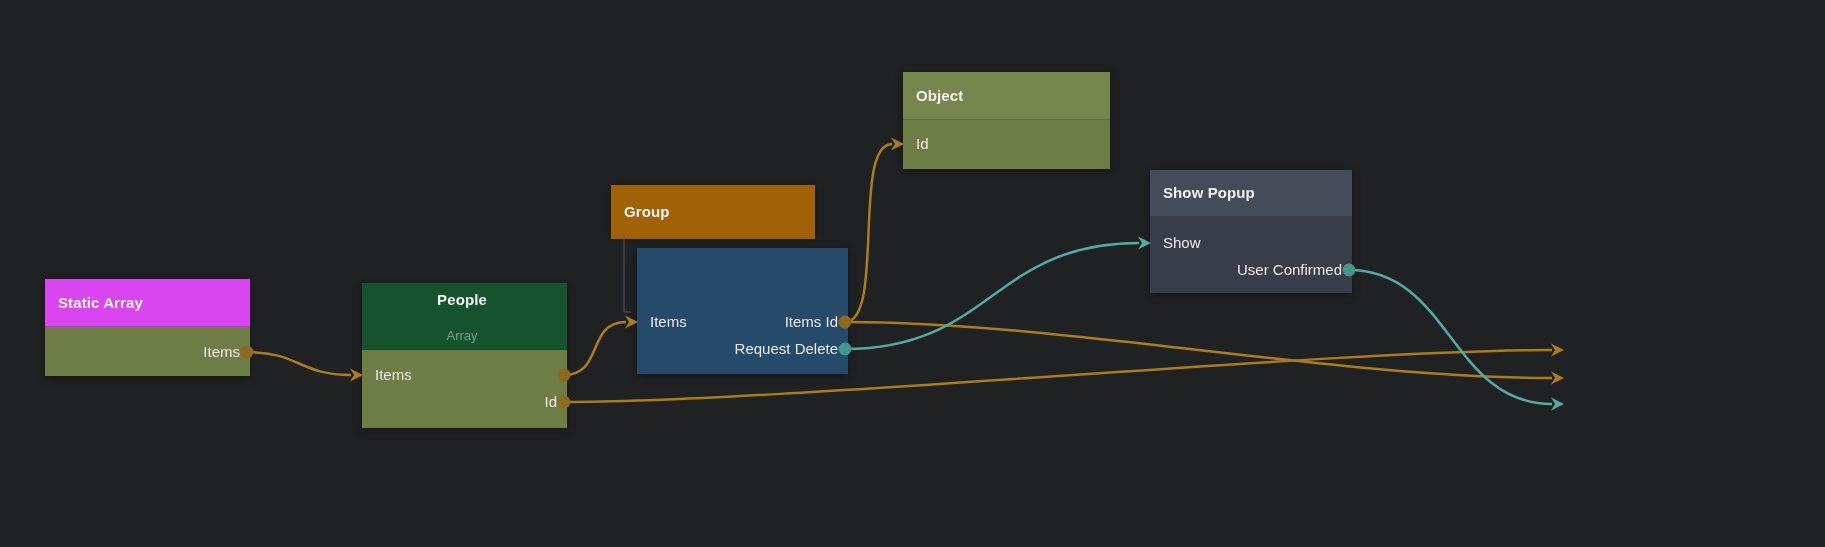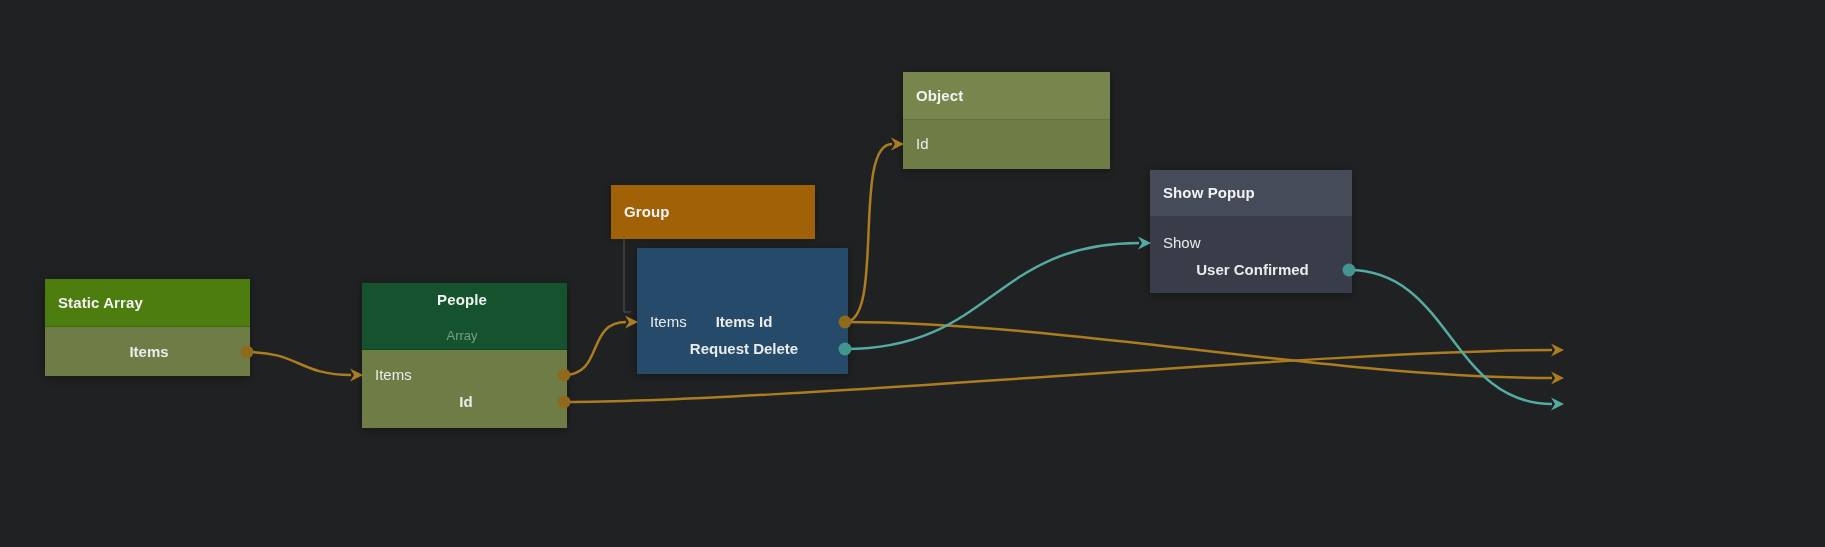--- a/index.html
+++ b/index.html
@@ -24,30 +24,30 @@
   }
   .node-subtitle{
     font-size:13px;line-height:17px;font-weight:400;color:rgba(255,255,255,0.42);
     margin-top:16px;
   }
   .port-row{
     position:absolute;left:0;right:0;height:20px;line-height:20px;
     padding:0 10px 0 13px;box-sizing:border-box;
     font-size:15px;color:#ebebeb;white-space:nowrap;
   }
-  .port-row.align-right{text-align:center;font-weight:bold;}
+  .port-row.align-right{text-align:right;}
   svg#wires{position:absolute;left:0;top:0;pointer-events:none;}
   svg#wires path.wire{pointer-events:stroke;}
 </style>
 </head>
 <body>
 
 <div id="canvas" style="width: 1825px; height: 547px; background: rgb(32, 33, 34);">
     <div class="node" style="left: 45px; top: 279px; width: 205px; height: 97px; background: rgb(110, 125, 69);">
-      <div class="node-header" style="height: 48px; background: #4d7c0f;">
+      <div class="node-header" style="height: 48px; background: #d946ef;">
         <div class="node-title">Static Array</div>
       </div>
       <div class="port-row align-right" style="top: 63px;"><span>Items</span></div>
     </div>
     <div class="node" style="left: 362px; top: 283px; width: 205px; height: 145px; background: rgb(110, 125, 69);">
       <div class="node-header" style="height: 67px; background: #14532d; text-align: center;">
         <div class="node-title">People</div>
         <div class="node-subtitle">Array</div>
       </div>
       <div class="port-row" style="top: 82px;"><span>Items</span></div>

